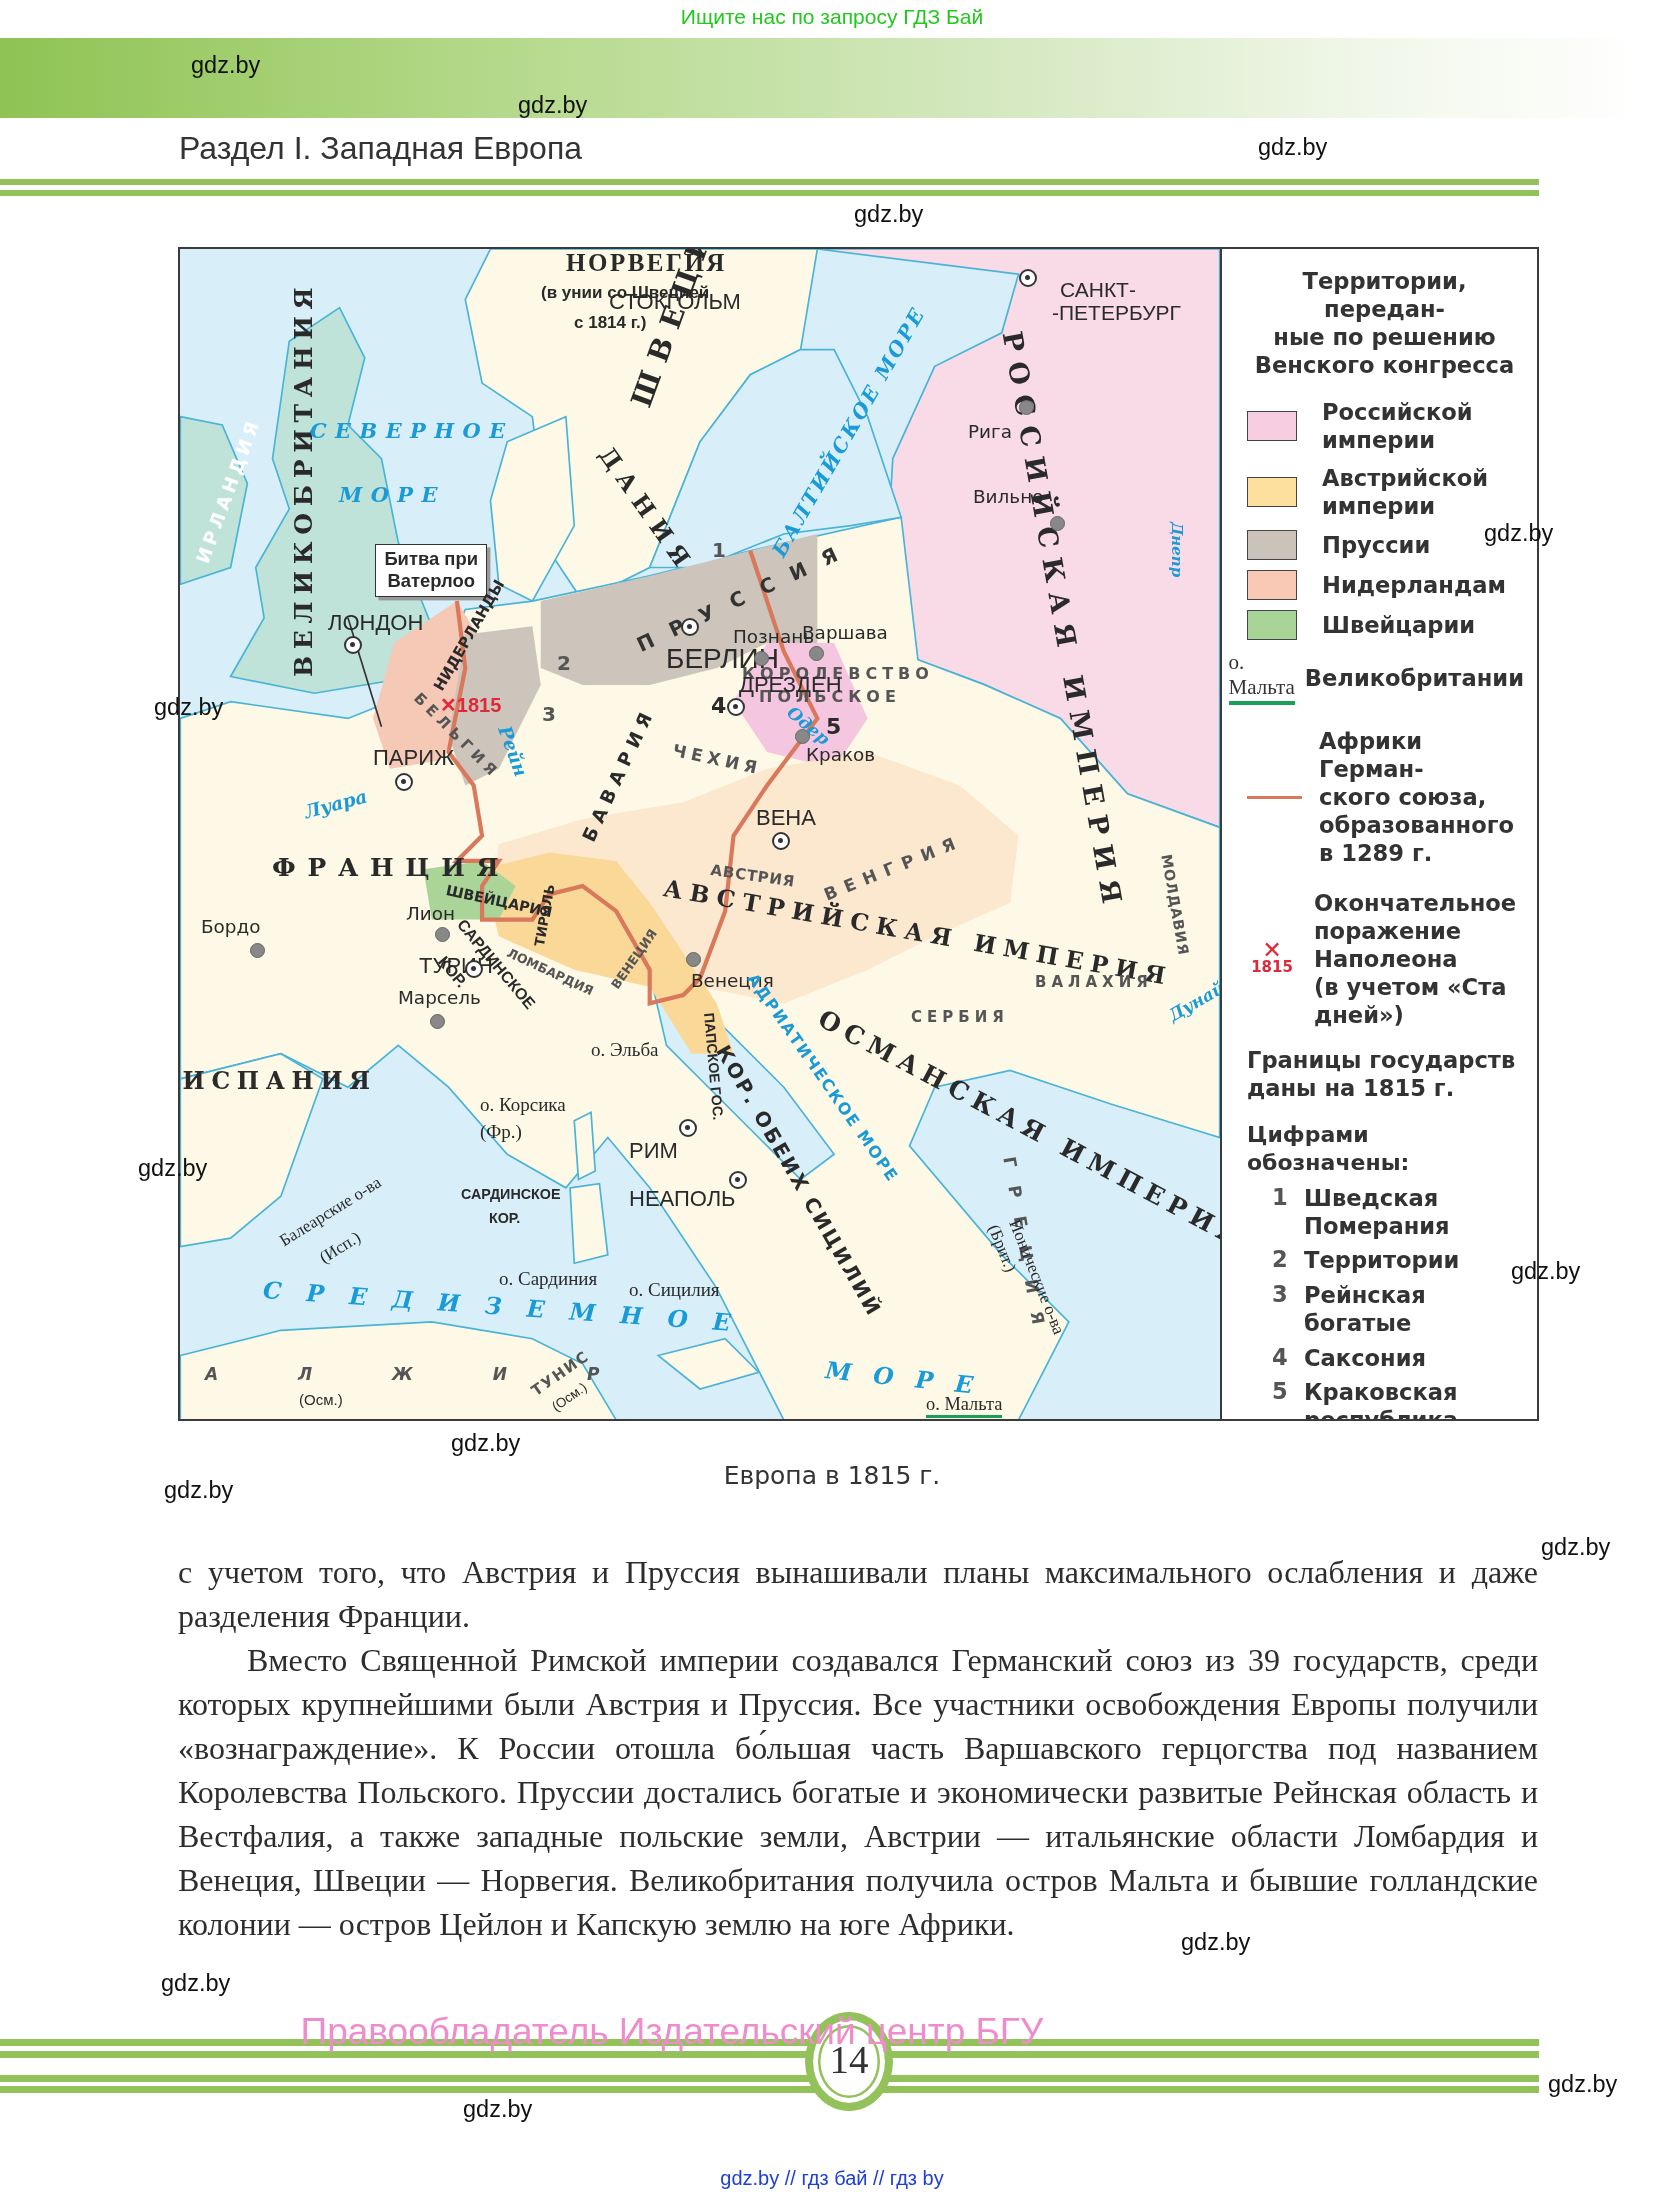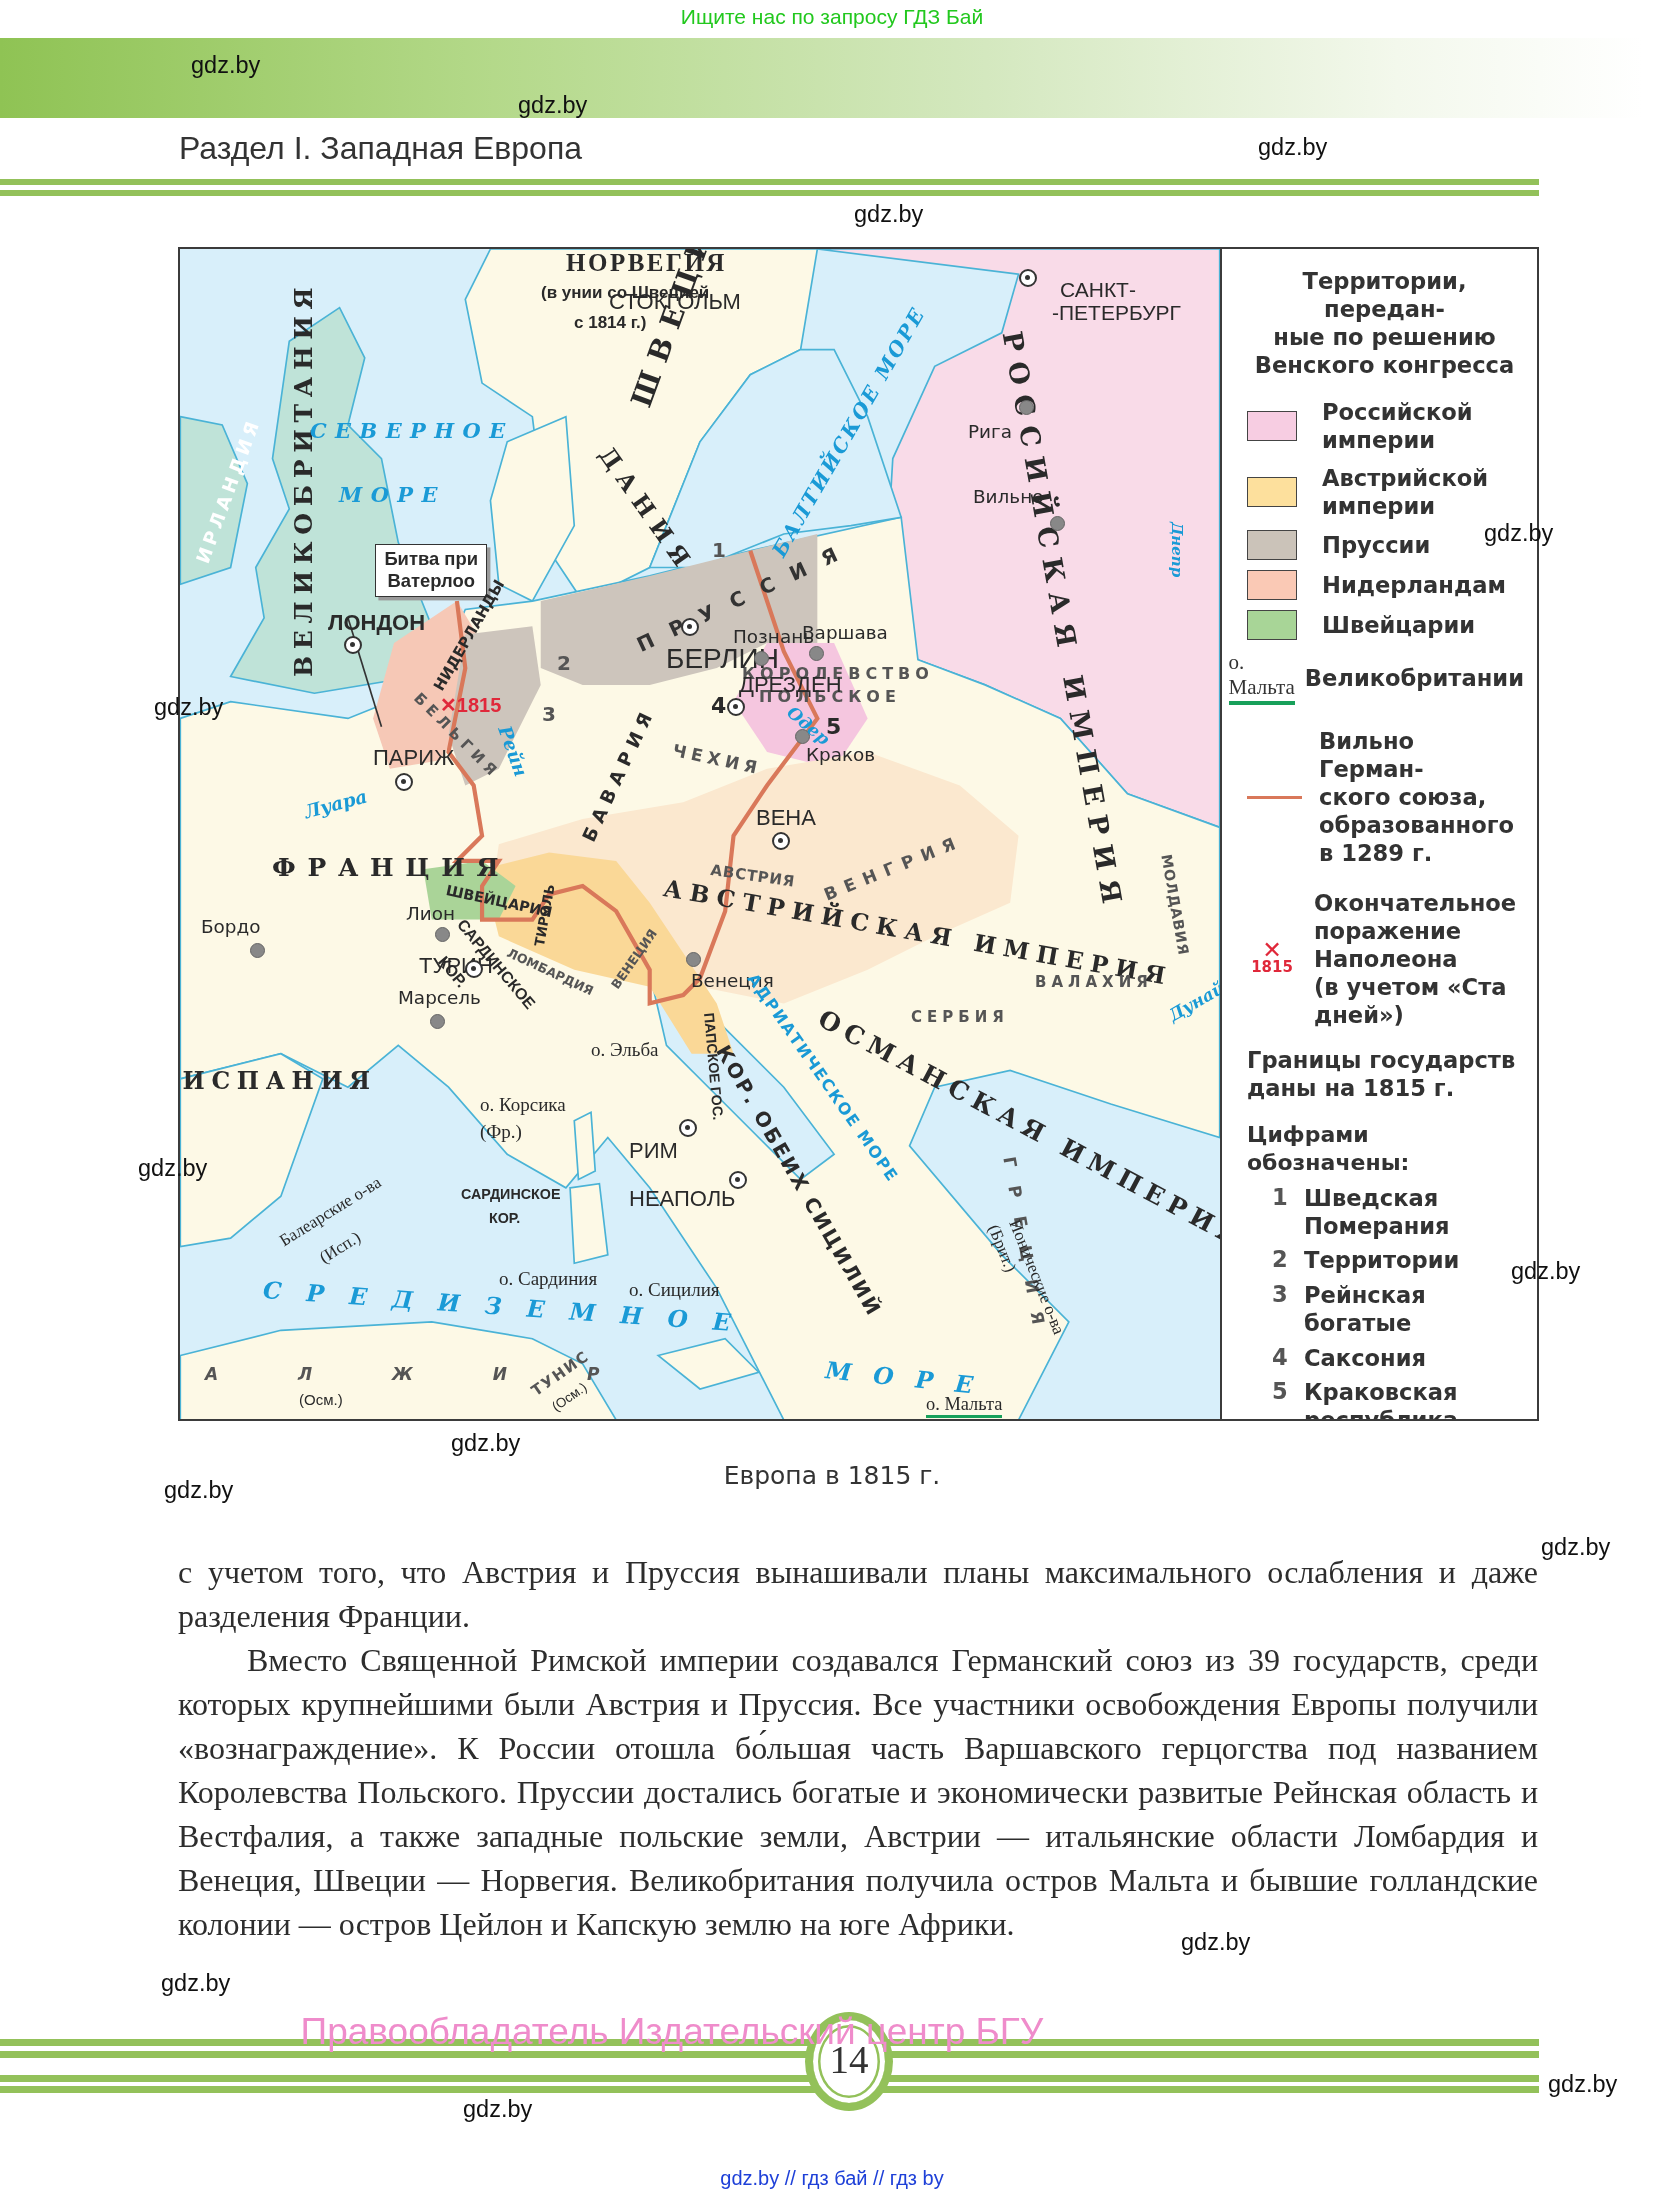--- a/index.html
+++ b/index.html
@@ -157,21 +157,21 @@
   <div class="ml cond" style="left:369px;top:1153px;font-size:13.4px;font-weight:normal;transform:rotate(-35deg);transform-origin:left top;">(Осм.)</div>
 
   <div class="ml cond" style="left:429px;top:40px;font-size:22px;font-weight:normal">СТОКГОЛЬМ</div>
   <div class="capital-dot" style="left:839px;top:20px"></div>
   <div class="ml cond" style="left:880px;top:29px;font-size:21px;font-weight:normal">САНКТ-</div>
   <div class="ml cond" style="left:872px;top:52px;font-size:21px;font-weight:normal">-ПЕТЕРБУРГ</div>
   <div class="ml" style="left:788px;top:172px;font-size:18.4px;font-weight:normal">Рига</div>
   <div class="city-dot" style="left:839px;top:151px"></div>
   <div class="ml" style="left:793px;top:237px;font-size:18.4px;font-weight:normal">Вильно</div>
   <div class="city-dot" style="left:870px;top:267px"></div>
-  <div class="ml cond" style="left:148px;top:361px;font-size:22px;font-weight:bold">ЛОНДОН</div>
+  <div class="ml cond" style="left:148px;top:361px;font-size:22px;font-weight:normal">ЛОНДОН</div>
   <div class="capital-dot" style="left:164px;top:387px"></div>
   <div class="ml cond" style="left:486px;top:394px;font-size:28px;font-weight:normal">БЕРЛИН</div>
   <div class="capital-dot" style="left:501px;top:369px"></div>
   <div class="ml" style="left:553px;top:377px;font-size:18.4px;font-weight:normal">Познань</div>
   <div class="city-dot" style="left:574px;top:402px"></div>
   <div class="ml" style="left:622px;top:373px;font-size:18.4px;font-weight:normal">Варшава</div>
   <div class="city-dot" style="left:629px;top:397px"></div>
   <div class="ml cond" style="left:562px;top:423px;font-size:22px;font-weight:normal;left:559px">ДРЕЗДЕН</div>
   <div class="ml" style="left:531px;top:444px;font-size:22px">4</div>
   <div class="capital-dot" style="left:547px;top:449px"></div>
@@ -259,21 +259,21 @@
       <div class="swatch" style="background:#a8d597"></div>
       <div class="legend-label">Швейцарии</div>
     </div>
     <div class="legend-row" style="margin-left:-18.4px">
       <span class="malta-key">о. Мальта</span>
       <span class="legend-label">Великобритании</span>
     </div>
     <div class="legend-row" style="margin-top:22px">
       <div class="border-line"></div>
       <div class="legend-label">
-        <div>Вильно Герман-</div>
+        <div>Африки Герман-</div>
         <div>ского союза,</div>
         <div>образованного</div>
         <div>в 1289 г.</div>
       </div>
     </div>
     <div class="legend-row" style="margin-top:22px">
       <div class="battle-key">
           <div class="x">✕</div>
           <div>1815</div>
         </div>

